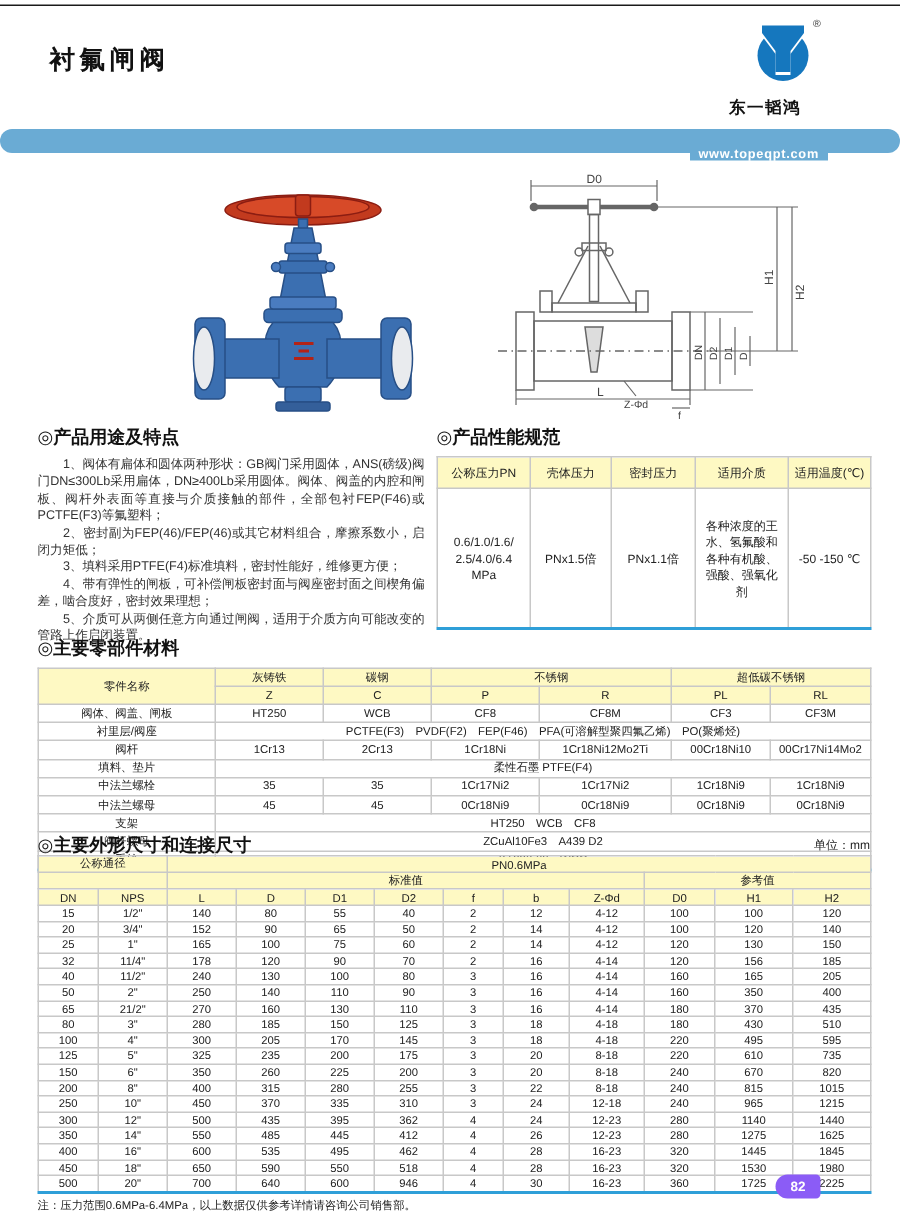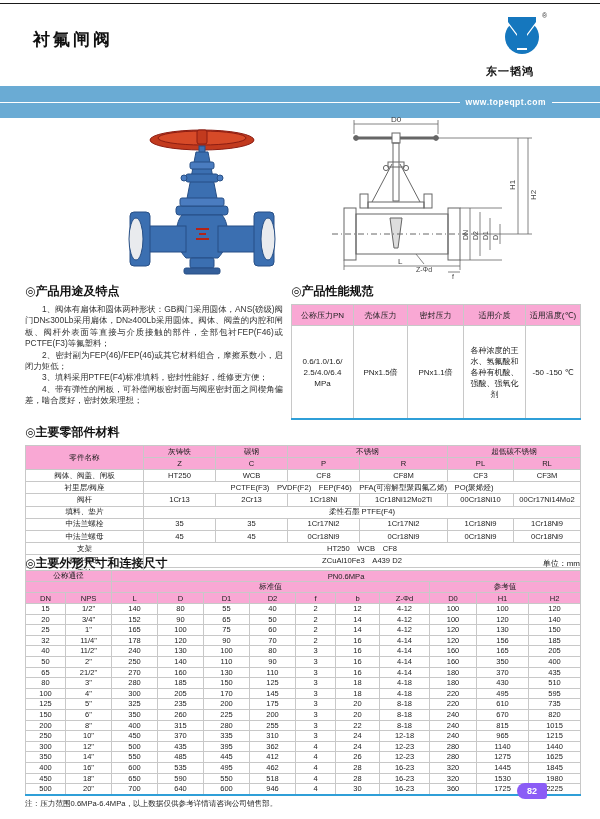--- a/index.html
+++ b/index.html
@@ -3,33 +3,33 @@
 <meta charset="utf-8">
 <style>
   html,body{margin:0;padding:0;}
   body{background:#fff;}
   .page{position:relative;width:600px;height:819px;background:#fff;overflow:hidden;
         font-family:"Liberation Sans","DejaVu Sans",sans-serif;color:#222;}
   .topline{position:absolute;top:3px;left:0;width:600px;height:1px;background:#1a1a1a;}
   .page-title{position:absolute;top:28px;left:33px;font-size:17px;font-weight:bold;letter-spacing:3px;color:#111;text-align:right;}
   .logo{position:absolute;top:10px;left:500px;width:48px;height:52px;}
   .brand{position:absolute;top:64px;left:486px;width:76px;text-align:left;font-size:11px;font-weight:bold;letter-spacing:1px;color:#111;}
-  .band{position:absolute;top:86px;left:0;width:600px;height:32px;}
+  .band{position:absolute;top:86px;left:0;width:600px;height:16px;border-radius:11px;}
   .band-line{position:absolute;top:16px;left:0;width:600px;height:1px;background:#fff;}
   .band-url{position:absolute;top:11px;right:48px;font-size:8.5px;font-weight:bold;color:#fff;padding:0 6px;letter-spacing:.5px;}
   .figure{position:absolute;}
   .fig-product{top:118px;left:106px;width:192px;height:162px;}
   .fig-drawing{top:114px;left:312px;width:262px;height:166px;}
   .section-title{font-size:12px;font-weight:bold;color:#111;margin:0 0 4px 0;}
   .features{position:absolute;top:283px;left:25px;width:258px;}
   .features p{font-size:8.4px;line-height:11.4px;margin:0;text-indent:17px;text-align:justify;color:#333;}
   .performance{position:absolute;top:283px;left:291px;width:289px;}
   table{border-collapse:collapse;width:100%;table-layout:fixed;}
   th,td{border:1px solid #c8c8c8;text-align:center;vertical-align:middle;padding:0;overflow:hidden;}
-  thead th{background:#f9a8d4;font-weight:normal;color:#222;}
+  thead th{background:#fef9c3;font-weight:normal;color:#222;}
   .performance th{font-size:8px;height:20px;}
   .performance td{font-size:8px;height:92px;line-height:11px;padding:0 3px;margin-top:33px;}
   .performance table,.materials table,.dimensions table{border-bottom:2px solid #2f9fd8;}
   .materials{position:absolute;top:424px;left:25px;width:555px;}
   .materials th{font-size:7.6px;height:11px;}
   .materials td{font-size:7.6px;height:11.2px;line-height:10px;}
   .dimensions{position:absolute;top:555px;left:25px;width:555px;}
   .dim-head{position:relative;height:15px;}
   .dim-unit{position:absolute;right:0;top:3px;font-size:8px;color:#222;}
   .dimensions th{font-size:7.6px;height:10px;}
@@ -154,20 +154,21 @@
     </svg>
   </div>
 
   <div class="features">
     <div class="section-title">◎产品用途及特点</div>
     <div>
         <p>1、阀体有扁体和圆体两种形状：GB阀门采用圆体，ANS(磅级)阀门DN≤300Lb采用扁体，DN≥400Lb采用圆体。阀体、阀盖的内腔和闸板、阀杆外表面等直接与介质接触的部件，全部包衬FEP(F46)或PCTFE(F3)等氟塑料；</p>
         <p>2、密封副为FEP(46)/FEP(46)或其它材料组合，摩擦系数小，启闭力矩低；</p>
         <p>3、填料采用PTFE(F4)标准填料，密封性能好，维修更方便；</p>
         <p>4、带有弹性的闸板，可补偿闸板密封面与阀座密封面之间楔角偏差，啮合度好，密封效果理想；</p>
+        <p>5、介质可从两侧任意方向通过闸阀，适用于介质方向可能改变的管路上作启闭装置。</p>
       </div>
   </div>
 
   <div class="performance">
     <div class="section-title">◎产品性能规范</div>
     <table>
       <colgroup>
           <col style="width:62px">
           <col style="width:54px">
           <col style="width:56px">

